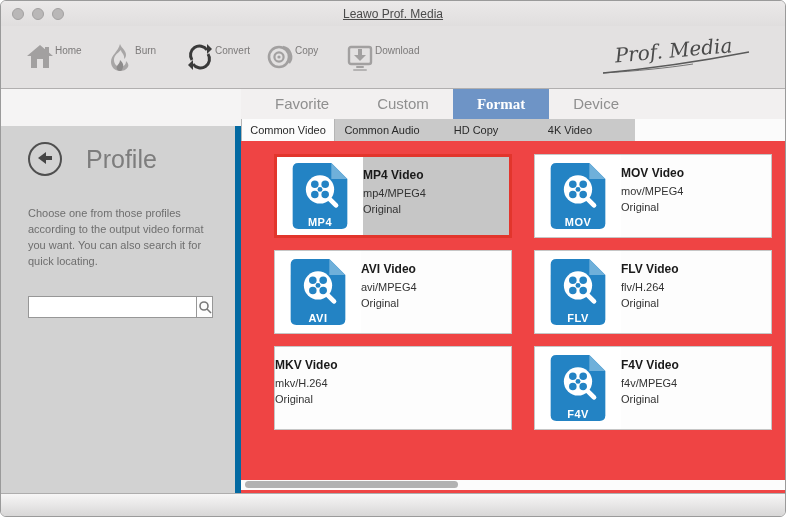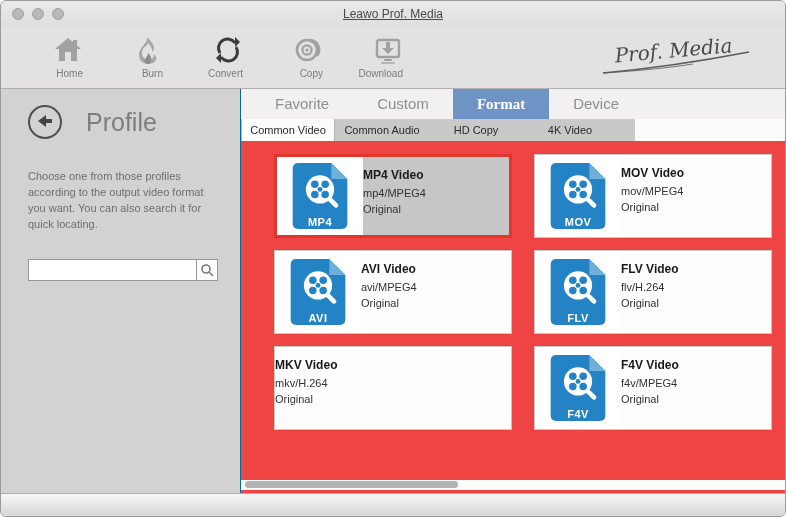--- a/index.html
+++ b/index.html
@@ -10,29 +10,29 @@
   
   .titlebar { height:25px; background:linear-gradient(#ebe9e9,#e0dede); position:relative;
               display:flex; align-items:center; justify-content:center; flex:0 0 auto; }
   .traffic { position:absolute; left:11px; top:7px; display:flex; gap:8px; }
   .light { width:12px; height:12px; border-radius:50%; background:#b9b7b7; border:1px solid #a3a1a1; }
   .win-title { font-size:12px; color:#4a4a4a;text-decoration:underline; }
 
   
   .toolbar { height:63px; background:#e3e1e1; border-bottom:1px solid #b1afaf;
              display:flex; align-items:center; padding-left:24px; flex:0 0 auto; }
-  .tb-item { width:58px; margin-right:22px; display:flex; flex-direction:column; align-items:flex-end; cursor:pointer; }
+  .tb-item { width:58px; margin-right:22px; display:flex; flex-direction:row; align-items:flex-start; cursor:pointer; }
   .tb-item svg { display:block; }
   .tb-label { font-size:10px; color:#7c7a7a; margin-top:3px; }
   .brand { margin-left:auto; margin-right:28px; }
 
   
   .main { flex:1 1 auto; display:flex; min-height:0; }
 
-  .sidebar { width:240px; background:#d2d2d2; border-right:1px solid #0369a1; flex:0 0 auto; }
+  .sidebar { width:240px; background:#d2d2d2; border-right:6px solid #0369a1; flex:0 0 auto;margin-top:37px; }
   .profile-head { display:flex; align-items:center; margin:16px 0 0 27px; }
   .back-btn { width:34px; height:34px; border:2px solid #4f4f4f; border-radius:50%;
               display:flex; align-items:center; justify-content:center; cursor:pointer; background:transparent; }
   .profile-title { font-size:25px; color:#7d7d7d; margin-left:24px; }
   .side-desc { margin:30px 24px 0 27px; font-size:11px; line-height:1.45; color:#6e6e6e; }
   .searchbox { margin:26px 22px 0 27px; height:22px; background:#ffffff; border:1px solid #979797;
                display:flex; align-items:stretch; }
   .searchbox input { flex:1; border:none; outline:none; font-size:12px; padding:0 6px;
                      font-family:"Liberation Sans", sans-serif; background:transparent; }
   .search-btn { width:26px; border-left:1px solid #979797; display:flex; align-items:center;

